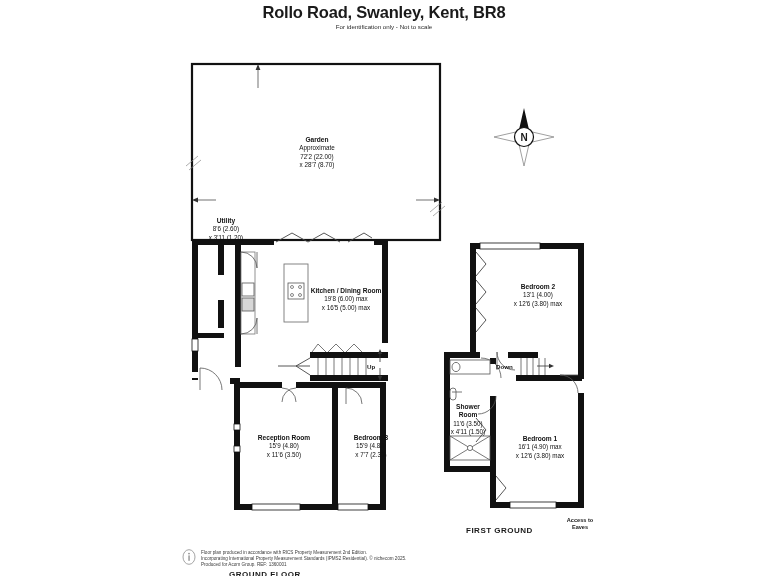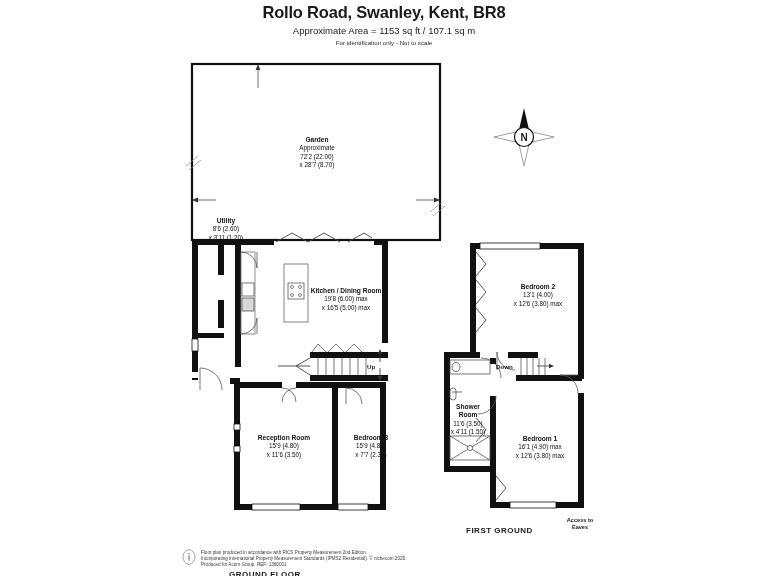--- a/index.html
+++ b/index.html
@@ -123,21 +123,20 @@
     pointer-events: none;
   }
 </style>
 </head>
 <body>
 
 <div id="plan-root">
 
   <div class="title-block">
     <p class="plan-title">Rollo Road, Swanley, Kent, BR8</p>
-    <p class="plan-subtitle">Approximate Area = 1153 sq ft / 107.1 sq m</p>
     <p class="plan-disclaimer">For identification only - Not to scale</p>
   </div>
 
   <svg id="plan-svg" width="768" height="576" viewBox="0 0 768 576">
 
     <g>
       <rect x="192" y="64" width="248" height="176" fill="#ffffff" stroke="#111" stroke-width="2.2"></rect>
 
       <g stroke="#333" stroke-width="0.7" fill="none">
         <line x1="258" y1="66" x2="258" y2="88"></line>

